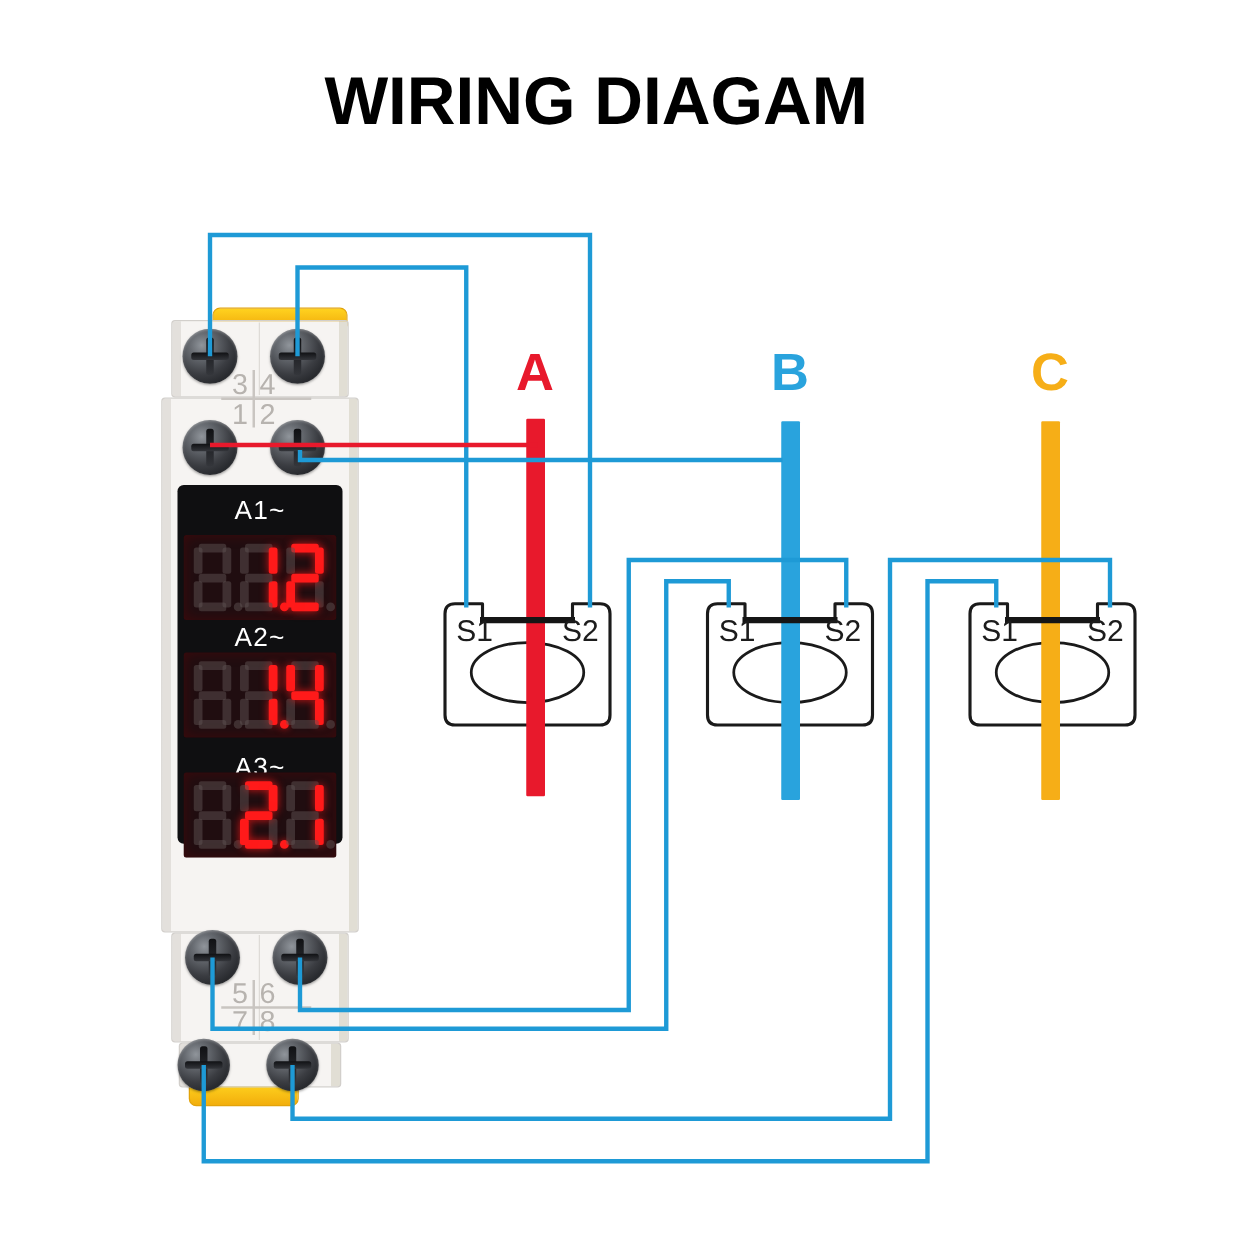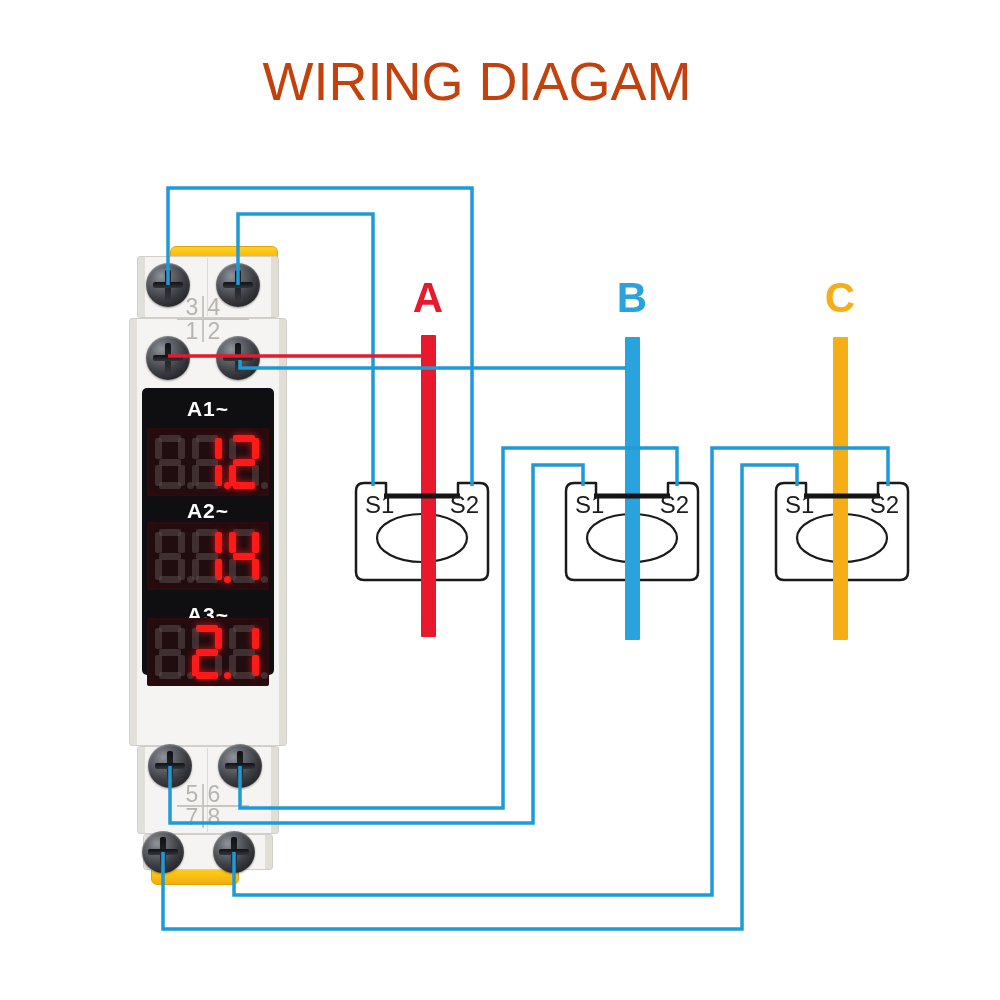--- a/index.html
+++ b/index.html
@@ -1,19 +1,19 @@
 <!DOCTYPE html>
 <html><head>
 <meta charset="utf-8">
 <style>
   html,body{margin:0;padding:0;background:#fff;}
   .canvas{position:relative;width:1000px;height:1000px;background:#ffffff;overflow:hidden;
           font-family:"Liberation Sans",sans-serif;}
   .title{position:absolute;left:0;top:50px;width:954px;text-align:center;margin:0;
-         font-size:54px;font-weight:400;color:#c2410c;letter-spacing:0px;}
+         font-size:54px;font-weight:700;color:#000000;letter-spacing:0px;}
 
   
   .device{position:absolute;left:0;top:0;width:1000px;height:1000px;}
   .blk{position:absolute;background:linear-gradient(90deg,#e3e0dc 0 7px,#f6f4f2 7px calc(100% - 7px),#e1ded4 calc(100% - 7px));
        border:1px solid #d2cfcb;border-radius:3px;box-sizing:border-box;}
   .blk-top{left:137px;top:256px;width:142px;height:62px;}
   .blk-main{left:129px;top:318px;width:158px;height:428px;}
   .blk-bot{left:137px;top:746px;width:142px;height:88px;}
   .blk-bot2{left:143px;top:834px;width:130px;height:36px;}
   .vseam{position:absolute;width:1px;background:#dedbd7;}
@@ -28,21 +28,21 @@
   .screw::before{left:50%;top:15%;width:6px;height:70%;margin-left:-3px;}
   .screw::after{top:50%;left:15%;height:6px;width:70%;margin-top:-3px;}
   .screw.small{width:42px;height:42px;}
 
   .tnum{position:absolute;width:22px;height:23px;line-height:23px;text-align:center;
         font-size:23px;color:#b7b3af;font-weight:400;}
   .tg-h{position:absolute;height:2px;background:#c9c5c1;}
   .tg-v{position:absolute;width:2px;background:#c9c5c1;}
 
   
-  .bezel{position:absolute;left:142px;top:388px;width:132px;height:287px;background:#0f0f11;border-radius:5px;font-weight:bold;}
+  .bezel{position:absolute;left:142px;top:388px;width:132px;height:287px;background:#0f0f11;border-radius:5px;}
   .disp-label{position:absolute;left:0;width:100%;height:26px;line-height:26px;text-align:center;
               color:#ffffff;font-size:21px;letter-spacing:1px;}
   .seg-display{position:absolute;left:5px;width:122px;height:68px;background:#200d10;border-radius:2px;
                display:flex;align-items:center;justify-content:center;box-shadow:inset 0 0 10px rgba(120,0,0,.35);}
   .digit{position:relative;width:30px;height:54px;margin:0 5px 0 2px;}
   .seg{position:absolute;background:#5e5151;opacity:.5;border-radius:2px;}
   .seg.lit{background:#ff1a1a;opacity:1;box-shadow:0 0 7px rgba(255,25,25,.8);}
   .seg-a{left:4px;top:0;width:22px;height:7px;}
   .seg-f{left:0;top:3px;width:7px;height:21px;}
   .seg-b{right:0;top:3px;width:7px;height:21px;}

